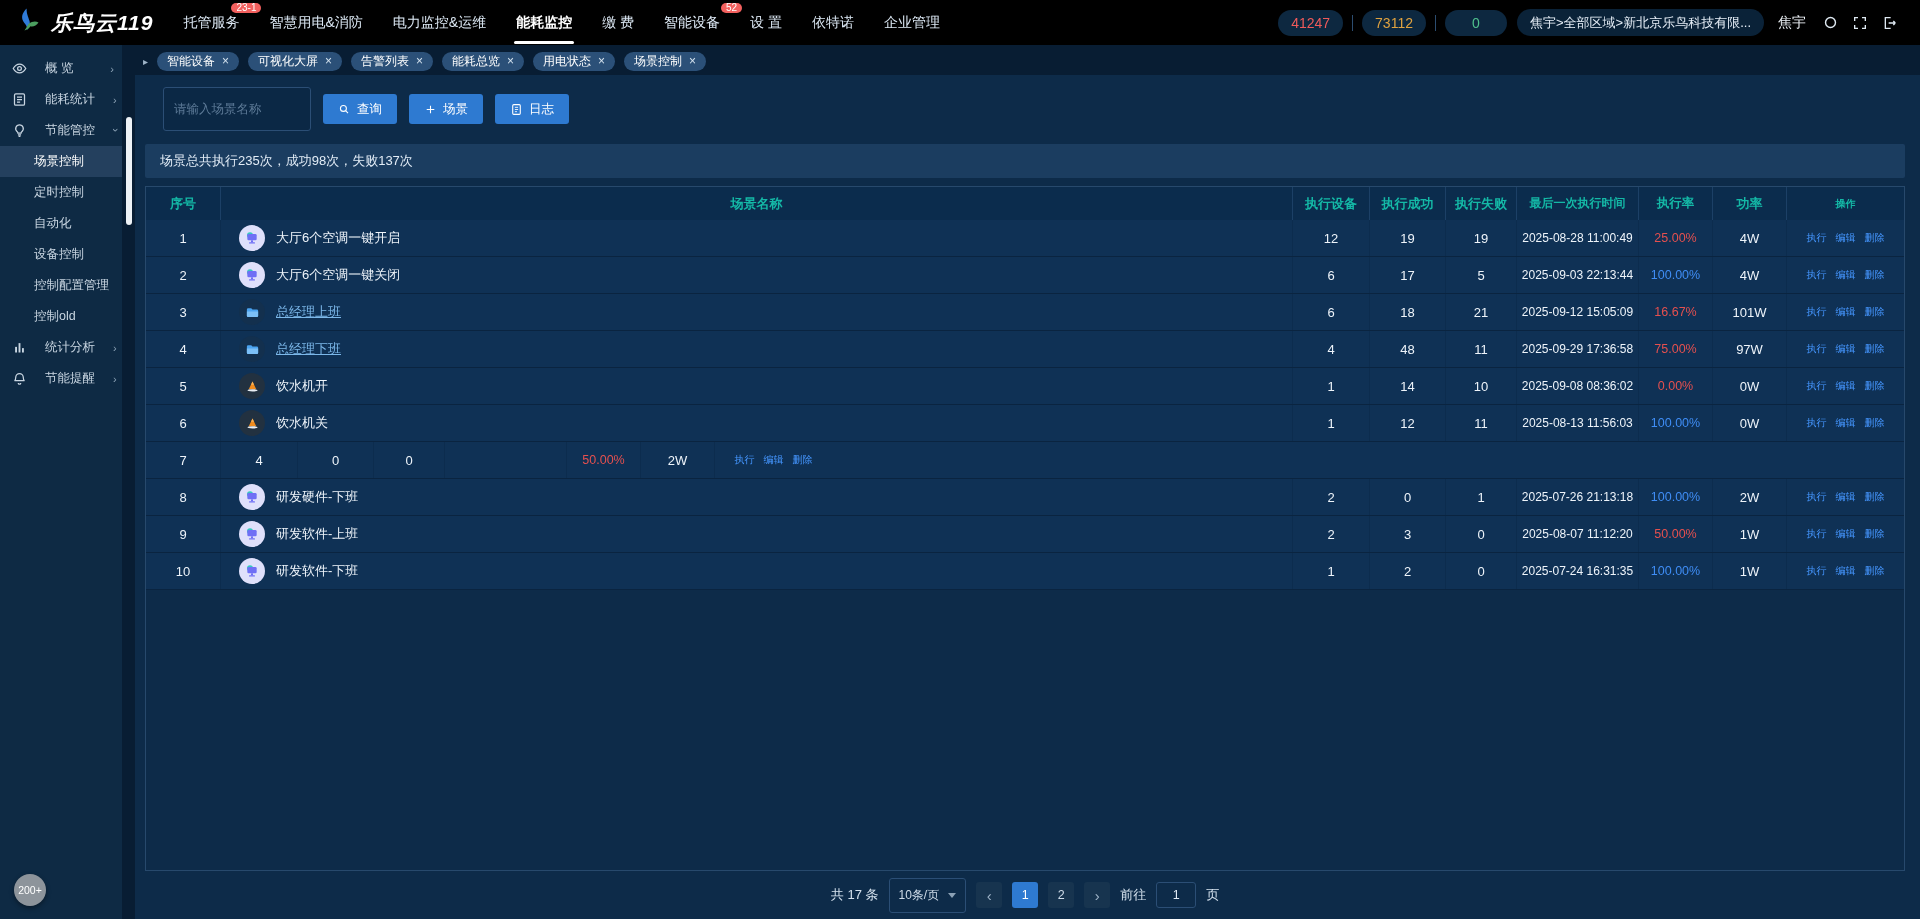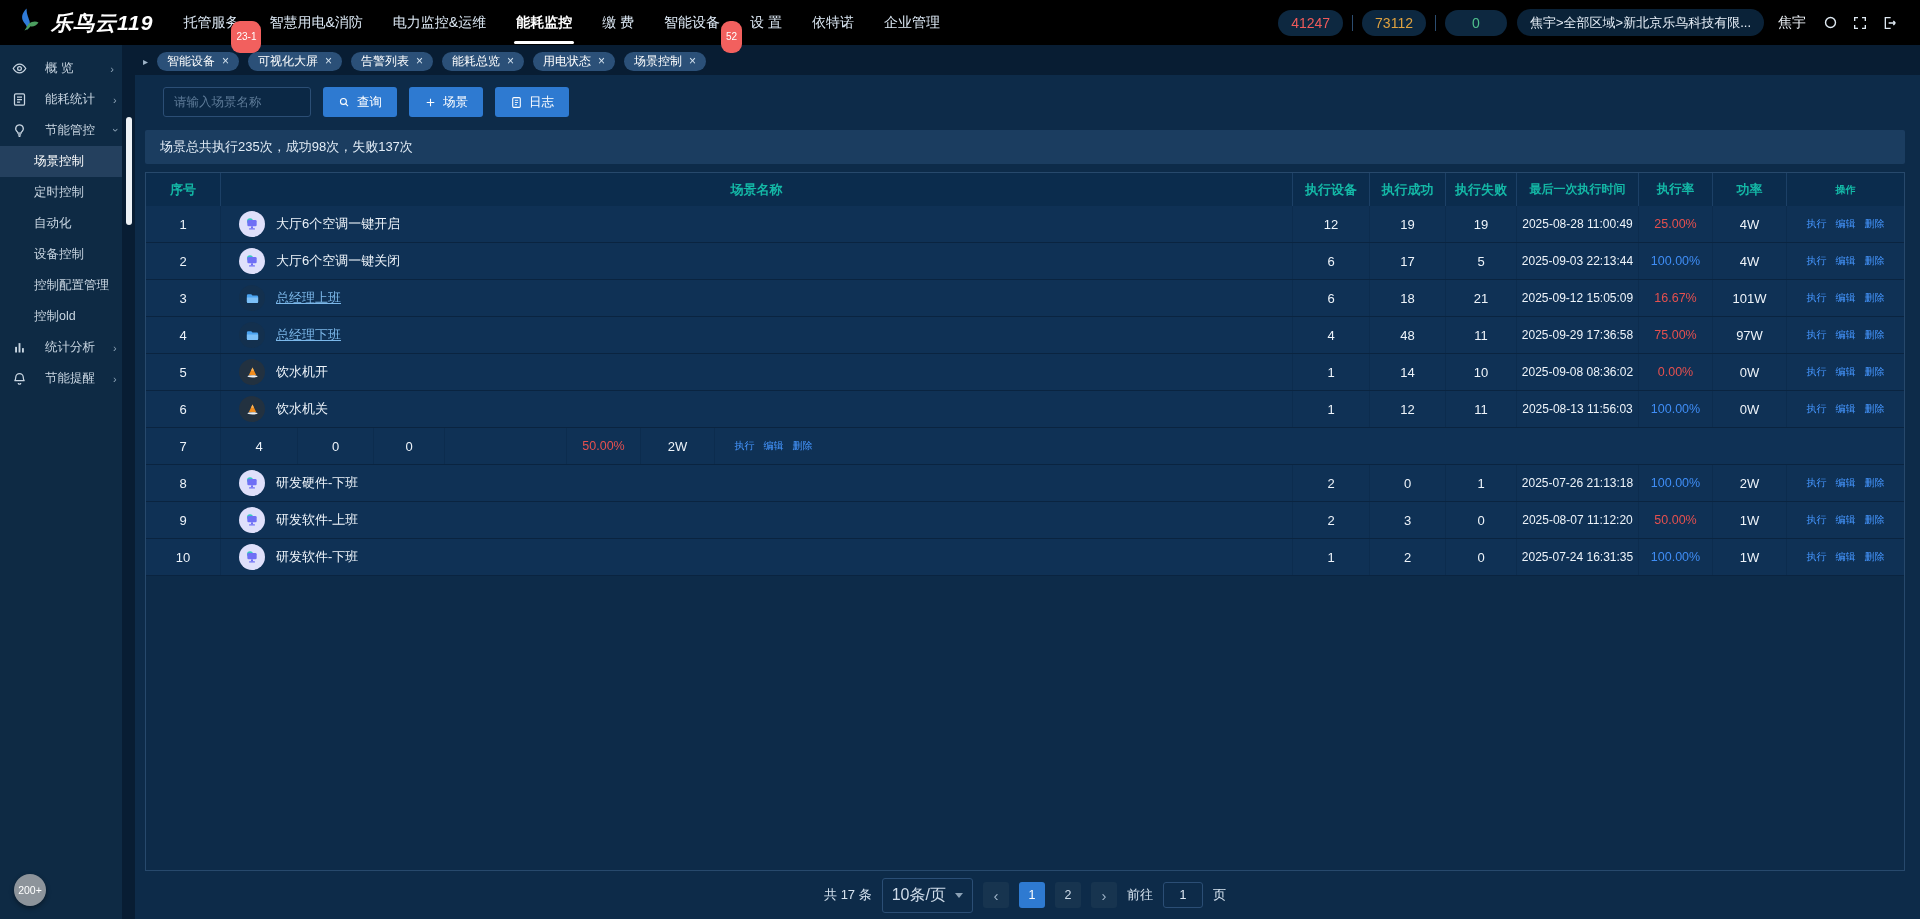--- a/index.html
+++ b/index.html
@@ -7,21 +7,21 @@
   body{background:#081d33;font-family:"Liberation Sans","DejaVu Sans",sans-serif;color:#e8eef5}
 
   
   .topbar{height:45px;background:#000000;display:flex;align-items:center;padding:0 20px 0 14px;position:relative;z-index:5}
   .logo{display:flex;align-items:center;gap:9px;margin-right:30px;cursor:pointer}
   .logo-text{font-size:21px;font-weight:bold;font-style:italic;letter-spacing:1px;color:#fff;white-space:nowrap}
   .top-nav{display:flex;align-items:center;gap:30px;font-size:14px;height:100%}
   .nav-item{position:relative;cursor:pointer;color:#dce8f4;height:100%;display:flex;align-items:center;white-space:nowrap}
   .nav-item.active{font-weight:bold;color:#fff}
   .nav-item.active::after{content:"";position:absolute;left:-2px;right:-2px;bottom:1px;height:3px;background:#fff;border-radius:2px}
-  .nav-badge{position:absolute;top:21px;right:-22px;background:#f2605e;color:#fff;font-size:10px;line-height:1;padding:11px 5px;border-radius:9px;font-weight:normal}
+  .nav-badge{position:absolute;top:3px;right:-22px;background:#f2605e;color:#fff;font-size:10px;line-height:1;padding:0 5px;border-radius:9px;font-weight:normal}
   .top-right{margin-left:auto;display:flex;align-items:center;gap:10px}
   .counters{display:flex;align-items:center;gap:9px}
   .counter-pill{min-width:62px;height:26px;border-radius:13px;background:#0d2840;display:flex;align-items:center;justify-content:center;font-size:14px;padding:0 13px;cursor:pointer}
   .counter-sep{width:1px;height:16px;background:#2c4d70}
   .crumb-pill{background:#0a2238;border-radius:14px;height:27px;display:flex;align-items:center;padding:0 13px;font-size:13px;color:#e6eef7;max-width:250px;white-space:nowrap;overflow:hidden;text-overflow:ellipsis;cursor:pointer}
   .user-name{font-size:14px;color:#f0f5fa;margin:0 4px;cursor:pointer;white-space:nowrap}
   .top-icon{width:20px;height:20px;display:flex;align-items:center;justify-content:center;cursor:pointer;color:#dfe9f2}
 
   
   .main{display:flex;height:874px}
@@ -37,21 +37,21 @@
   .scroll-thumb{position:absolute;top:72px;left:4px;width:6px;height:108px;background:#eef2f6;border-radius:3px;cursor:pointer}
 
   
   .content{flex:1;display:flex;flex-direction:column;background:#081d33;min-width:0}
   .tabbar{height:27px;display:flex;align-items:center;gap:9px;padding:5px 6px 0 8px}
   .collapse-arrow{color:#9fb4c8;font-size:10px;cursor:pointer}
   .tab{background:#2b5078;border-radius:10px;height:19px;display:flex;align-items:center;padding:0 10px;font-size:12px;color:#fff;gap:7px;cursor:pointer;white-space:nowrap}
   .tab-close{font-size:12px;color:#d6e4f0;line-height:1;cursor:pointer}
   .panel{flex:1;background:#0d2b49;margin-top:3px;padding:12px 15px 0 10px;display:flex;flex-direction:column;min-height:0}
   .toolbar{display:flex;align-items:center;gap:12px;margin-left:18px}
-  .search-input{width:148px;height:30px;background:#0b2845;border:1px solid #2b4e75;border-radius:3px;color:#dfe9f4;padding:0 10px;font-size:12.5px;outline:none}
+  .search-input{width:148px;height:44px;background:#0b2845;border:1px solid #2b4e75;border-radius:3px;color:#dfe9f4;padding:0 10px;font-size:12.5px;outline:none}
   .search-input::placeholder{color:#5d7a97}
   .btn{height:30px;background:#2e7ad1;border:none;border-radius:3px;color:#fff;font-size:12.5px;display:flex;align-items:center;gap:6px;padding:0 15px;cursor:pointer;font-family:inherit}
   .summary{margin-top:13px;background:#1b3d60;border-radius:2px;height:34px;display:flex;align-items:center;padding:0 15px;font-size:13px;color:#e2ecf6}
   .table-box{margin-top:8px;border:1px solid #27496c;flex:1;display:flex;flex-direction:column;overflow:hidden;min-height:0}
   .t-head{display:flex;background:#0b2c4d;height:33px;align-items:stretch;font-weight:bold;font-size:13px;color:#14b8a6;flex-shrink:0}
   .th{display:flex;align-items:center;justify-content:center;border-right:1px solid #1c4066}
   .th:last-child{border-right:none}
   .t-row{display:flex;background:#0f3155;height:37px;border-bottom:1px solid #0a2440;font-size:13px;align-items:stretch;flex-shrink:0}
   .td{display:flex;align-items:center;justify-content:center;border-right:1px solid #0c2c4e;color:#eef4fa}
   .td:last-child{border-right:none}
@@ -66,21 +66,21 @@
   .rate-low{color:#e5504f}.rate-full{color:#3f8df5}
   .scene-icon{width:26px;height:26px;border-radius:50%;display:flex;align-items:center;justify-content:center;flex-shrink:0}
   .scene-icon.monitor{background:#dfe0fb}
   .scene-icon.folder{background:#13304e}
   .scene-icon.cone{background:#223140}
   .name-text{color:#eef4fa}
   .name-text.link{color:#7cb8ea;text-decoration:underline;cursor:pointer}
   .action-link{color:#4596ff;cursor:pointer;white-space:nowrap}
   .t-filler{flex:1;background:#0d2b49}
   .pagination{height:48px;display:flex;align-items:center;justify-content:center;gap:10px;font-size:13px;color:#d5e2ee;flex-shrink:0}
-  .page-size-select{height:35px;background:#0d2b49;border:1px solid #2b4e75;border-radius:3px;display:flex;align-items:center;gap:9px;padding:0 9px;font-size:16px;color:#cfdce9;cursor:pointer}
+  .page-size-select{height:35px;background:#0d2b49;border:1px solid #2b4e75;border-radius:3px;display:flex;align-items:center;gap:9px;padding:0 9px;font-size:12px;color:#cfdce9;cursor:pointer}
   .chev{width:0;height:0;border-left:4px solid transparent;border-right:4px solid transparent;border-top:5px solid #8ba1b5}
   .page-btn{min-width:26px;height:26px;border-radius:3px;background:#17344f;display:flex;align-items:center;justify-content:center;cursor:pointer;font-size:12.5px;color:#cfdce9;padding:0 4px}
   .page-btn.active{background:#2e7ad1;color:#fff}
   .arrow-btn{font-size:15px;color:#9fb4c8;line-height:1}
   .goto-input{width:40px;height:26px;background:#0d2b49;border:1px solid #2b4e75;border-radius:3px;color:#dfe9f4;text-align:center;font-size:12.5px;outline:none}
 </style>
 </head>
 <body>
 
 <div class="app">

